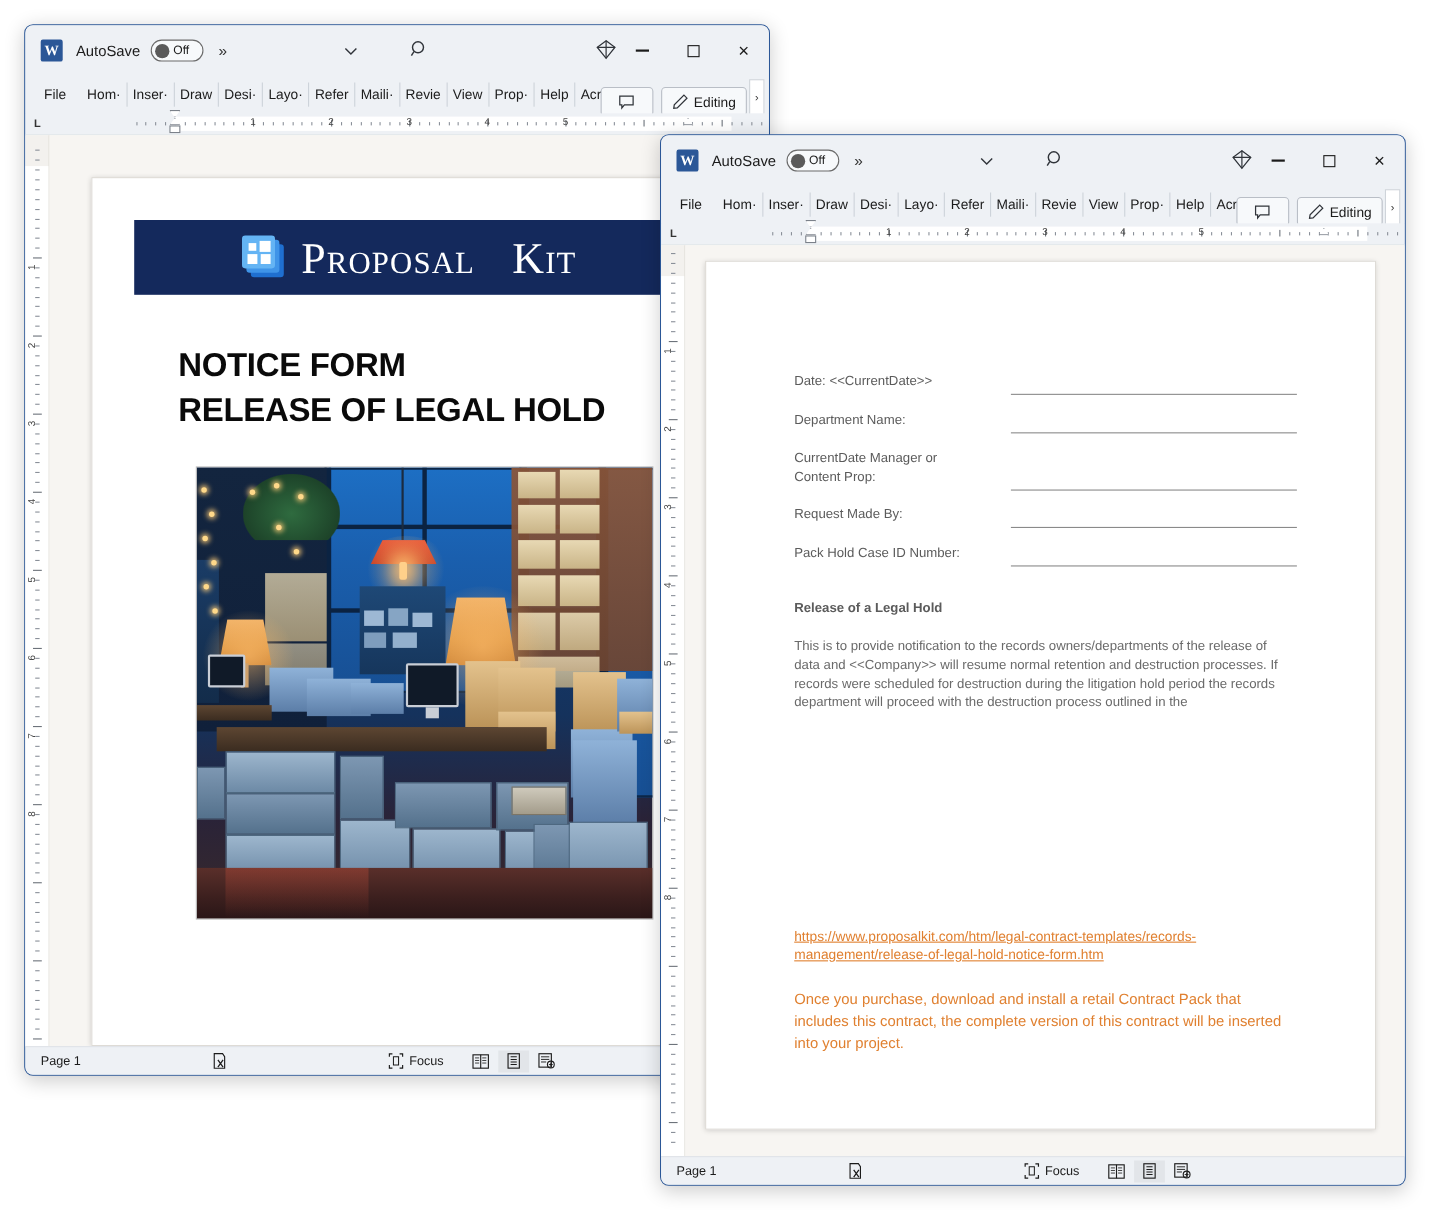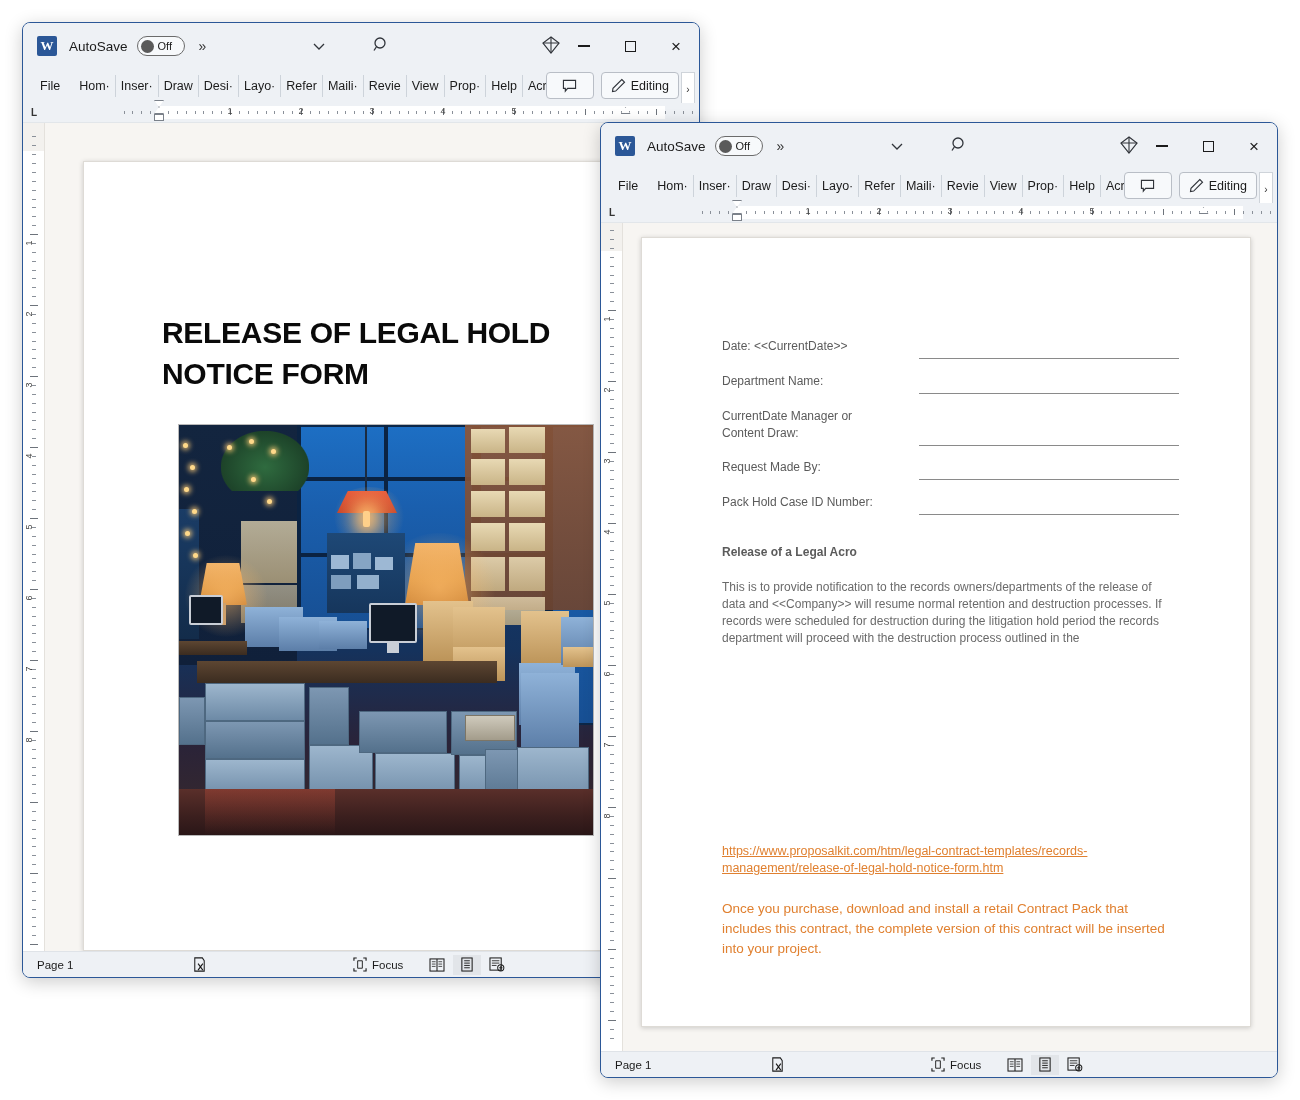--- a/index.html
+++ b/index.html
@@ -73,21 +73,21 @@
   .tab {
     font-size: 12.5px; color: #1b1b1b;
     padding: 4px 5px; white-space: nowrap;
     overflow: hidden; text-overflow: clip;
     border-right: 1px solid #cdd3da;
     height: 22px; line-height: 14px;
     display: flex; align-items: center;
   }
   .tab.first { border-right: none; padding-right: 14px; }
   .tab.noborder { border-right: none; }
-  .ribbon-right { position: absolute; right: 4px; top: 3px; display: flex; align-items: flex-start; padding-left: 12px; }
+  .ribbon-right { position: absolute; right: 4px; top: 3px; display: flex; align-items: flex-end; padding-left: 12px; }
   .rbtn {
     border: 1px solid #b9bec6; border-radius: 4px;
     height: 27px; background: #f7f9fb;
     display: flex; align-items: center; gap: 5px;
     padding: 0 9px; font-size: 12.5px; color: #1b1b1b;
   }
   .rbtn.comment { width: 48px; justify-content: center; margin-right: 7px; }
   .ov-chev {
     width: 14px; height: 34px; background: #fff;
     border: 1px solid #cfd4da;
@@ -527,24 +527,40 @@
             <span class="vr-num" style="top: 399px;">5</span>
             <span class="vr-num" style="top: 470px;">6</span>
             <span class="vr-num" style="top: 541px;">7</span>
             <span class="vr-num" style="top: 612px;">8</span>
           </div>
       </div>
 
       <div class="canvas">
         <div class="page" id="page-b" style="left:38px; top:38px; width:580px; height:790px;">
 
+          <div class="pk-banner" style="left:38px; top:38px; width:500px; height:68px;">
+            <div class="pk-logo-icon">
+              <div class="sq s3"></div>
+                <div class="sq s2"></div>
+                <div class="sq s1"></div>
+              <div class="t ta"></div>
+                <div class="t tb"></div>
+                <div class="t tc"></div>
+                <div class="t td"></div>
+            </div>
+            <div class="pk-word">
+              <span>Proposal</span>
+              <span style="display:inline-block;width:12px"></span>
+              <span>Kit</span>
+            </div>
+          </div>
 
           <div class="doc1-title" style="left:78px; top:150px; width:460px;">
+            <div>NOTICE FORM</div>
             <div>RELEASE OF LEGAL HOLD</div>
-            <div>NOTICE FORM</div>
           </div>
 
           <div class="photo" style="left:94px; top:262px; width:416px; height:412px;">
 
             <div class="ph win-glass" style="left:120px; top:0; width:175px; height:205px;"></div>
             <div class="ph win-glass" style="left:300px; top:0; width:65px; height:175px;"></div>
             <div class="ph win-glass" style="left:372px; top:0; width:48px; height:300px;"></div>
             <div class="ph mullion" style="left:116px; top:0; width:6px; height:215px;"></div>
             <div class="ph mullion" style="left:293px; top:0; width:7px; height:215px;"></div>
             <div class="ph mullion" style="left:365px; top:0; width:7px; height:305px;"></div>
@@ -952,30 +968,30 @@
         <div class="page" id="page-f" style="left:18px; top:14px; width:610px; height:790px;">
 
 
           <div class="d2-row" style="left:80px; top:100px;">Date: &lt;&lt;CurrentDate&gt;&gt;</div>
           <div class="d2-line" style="left:277px; top:120px; width:260px;"></div>
 
           <div class="d2-row" style="left:80px; top:135px;">Department Name:</div>
           <div class="d2-line" style="left:277px; top:155px; width:260px;"></div>
 
           <div class="d2-row" style="left:80px; top:170px;">CurrentDate Manager or</div>
-          <div class="d2-row" style="left:80px; top:187px;">Content Draw:</div>
+          <div class="d2-row" style="left:80px; top:187px;">Content Prop:</div>
           <div class="d2-line" style="left:277px; top:207px; width:260px;"></div>
 
           <div class="d2-row" style="left:80px; top:221px;">Request Made By:</div>
           <div class="d2-line" style="left:277px; top:241px; width:260px;"></div>
 
           <div class="d2-row" style="left:80px; top:256px;">Pack Hold Case ID Number:</div>
           <div class="d2-line" style="left:277px; top:276px; width:260px;"></div>
 
-          <div class="d2-h" style="left:80px; top:307px;">Release of a Legal Acro</div>
+          <div class="d2-h" style="left:80px; top:307px;">Release of a Legal Hold</div>
 
           <div class="d2-p" style="left:80px; top:341px; width:450px;">This is to provide notification to the records owners/departments of the release of data and &lt;&lt;Company&gt;&gt; will resume normal retention and destruction processes.  If records were scheduled for destruction during the litigation hold period the records department will proceed with the destruction process outlined in the</div>
 
 
 
           <div class="d2-url" style="left:80px; top:605px; width:450px;">https://www.proposalkit.com/htm/legal-contract-templates/records-management/release-of-legal-hold-notice-form.htm</div>
 
           <div class="d2-orange" style="left:80px; top:661px; width:445px;">Once you purchase, download and install a retail Contract Pack that includes this contract, the complete version of this contract will be inserted into your project.</div>
         </div>
       </div>

